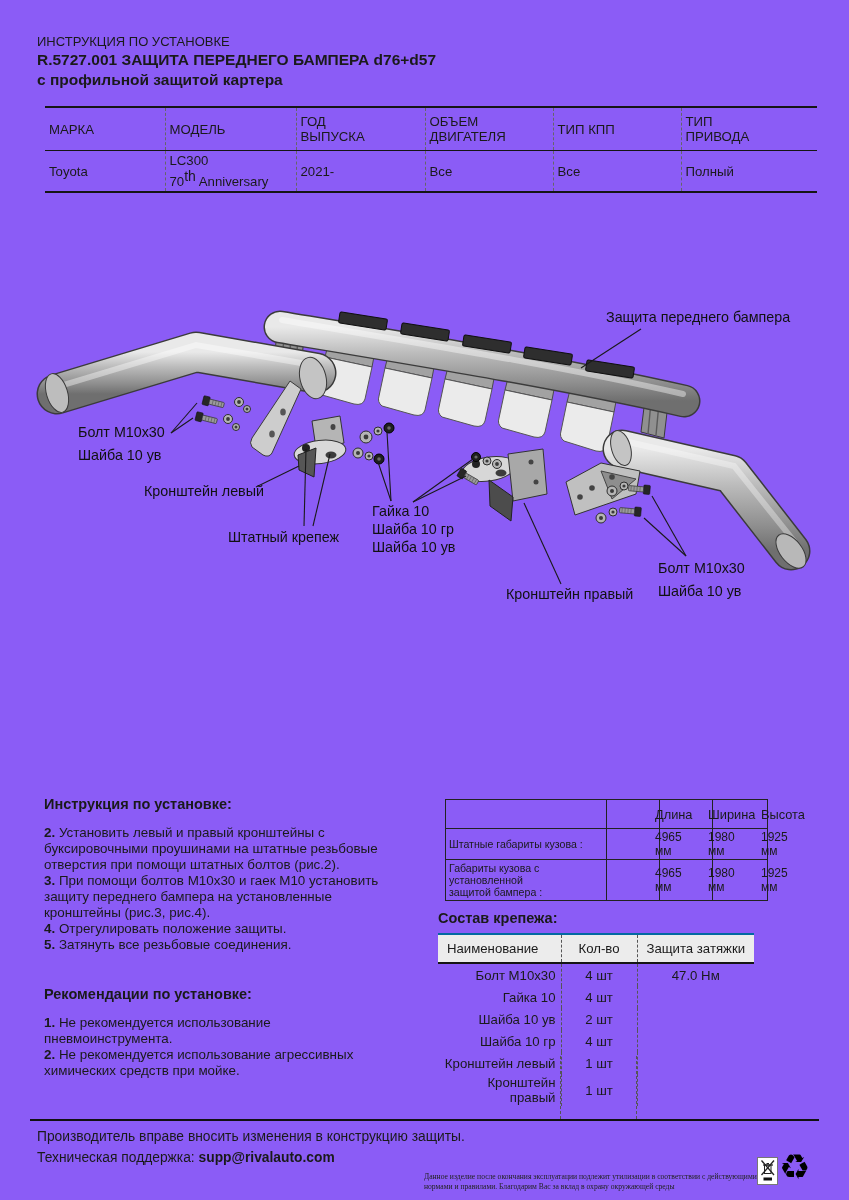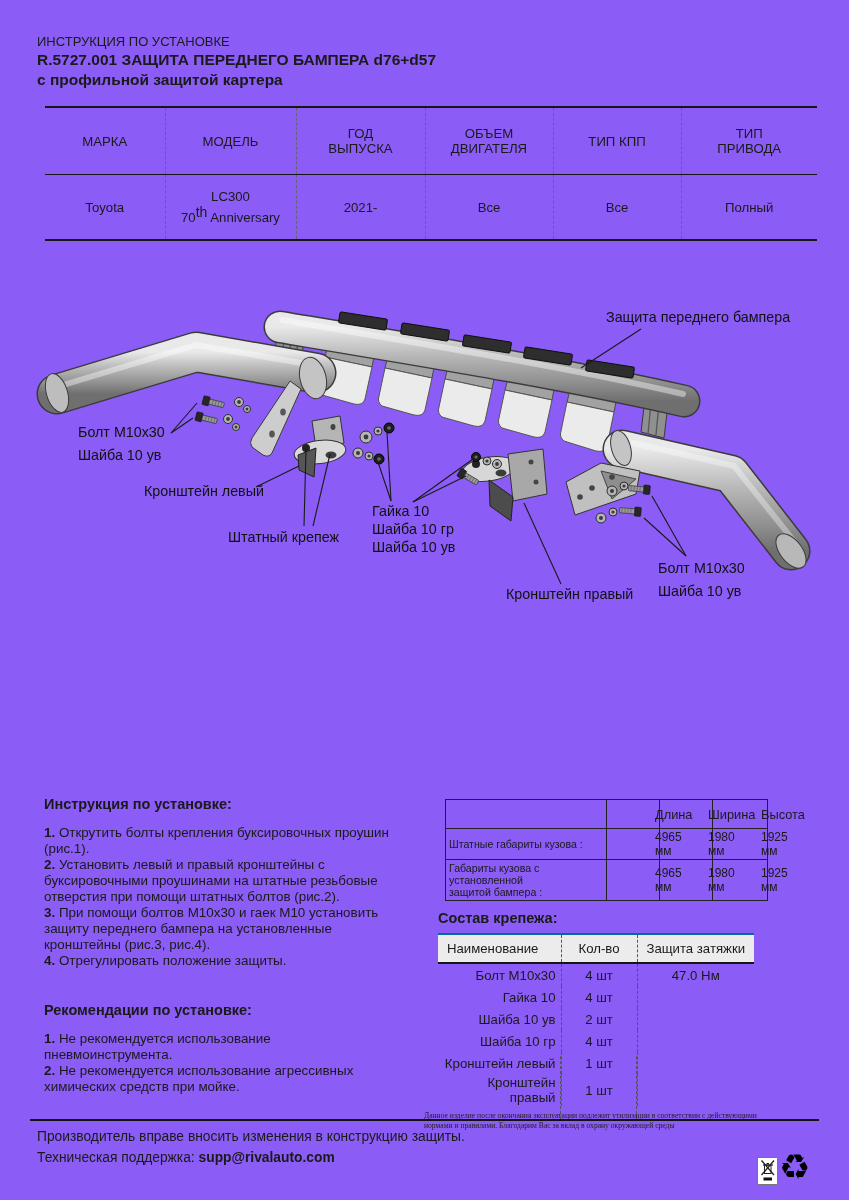--- a/index.html
+++ b/index.html
@@ -6,21 +6,21 @@
   .page{position:relative;width:849px;height:1200px;background:#8b5cf6;overflow:hidden;
         font-family:"Liberation Sans",sans-serif;color:#1a1a1a;}
 
   
   .doc-header{position:absolute;left:37px;top:33px;}
   .doc-header .l1{font-size:13px;line-height:17px;}
   .doc-header .l2,.doc-header .l3{font-size:15.5px;font-weight:bold;line-height:20px;}
 
   
   table.vt{position:absolute;left:45px;top:106px;width:772px;border-collapse:collapse;table-layout:fixed;}
-  table.vt th,table.vt td{font-weight:normal;font-size:13.2px;text-align:center;vertical-align:middle;padding:14px 4px;}
+  table.vt th,table.vt td{font-weight:normal;font-size:13.2px;text-align:left;vertical-align:middle;padding:2px 4px;}
   table.vt thead th{border-top:2.5px solid #151515;border-bottom:1.5px solid #151515;height:38px;white-space:pre-line;}
   table.vt tbody td{border-bottom:2.5px solid #151515;height:34px;}
   table.vt th+th,table.vt td+td{border-left:1px dashed #666;}
   .model-cell sup{font-size:14px;}
 
   
   svg.diagram{position:absolute;left:0;top:290px;}
   svg.diagram text{font-family:"Liberation Sans",sans-serif;font-size:14.3px;fill:#111;}
 
   
@@ -48,21 +48,21 @@
   table.fast th+th,table.fast td+td{border-left:1px dashed #555;}
   table.fast td.name{text-align:right;padding-right:5px;}
   table.fast td.qty{text-align:center;}
   table.fast td.trq{text-align:center;}
   .fast-ext{position:absolute;top:1056px;height:63px;width:0;border-left:1px dashed #555;}
   .fast-ext.e1{left:560px;} .fast-ext.e2{left:636px;}
 
   
   .footer-rule{position:absolute;left:30px;top:1119px;width:789px;border-top:2.5px solid #111;}
   .footer-text{position:absolute;left:37px;top:1126px;font-size:13.8px;line-height:21px;}
-  .fine-print{position:absolute;left:424px;top:1111px;width:334px;
+  .fine-print{position:absolute;left:424px;top:1172px;width:334px;
               font-family:"Liberation Serif",serif;font-size:7.6px;line-height:9.6px;color:#222;}
   .weee{position:absolute;left:757px;top:1157px;width:19px;height:26px;border:1px solid #777;
         display:flex;align-items:center;justify-content:center;background:#fff;}
   .recycle{position:absolute;left:779px;top:1149px;font-size:35px;line-height:35px;color:#000;}
 </style>
 </head>
 <body>
 
 <div class="page">
 
@@ -294,29 +294,28 @@
     <text x="372" y="516">Гайка 10</text>
     <text x="372" y="534">Шайба 10 гр</text>
     <text x="372" y="552">Шайба 10 ув</text>
     <text x="506" y="599">Кронштейн правый</text>
     <text x="658" y="573">Болт М10х30</text>
     <text x="658" y="596">Шайба 10 ув</text>
   </svg>
 
   <div class="col-left">
     <h3>Инструкция по установке:</h3>
-    <p class="step"><b>1.</b><span> Открутить болты крепления буксировочных проушин
-(рис.1).</span></p>
     <p class="step"><b>2.</b><span> Установить левый и правый кронштейны с
 буксировочными проушинами на штатные резьбовые
 отверстия при помощи штатных болтов (рис.2).</span></p>
     <p class="step"><b>3.</b><span> При помощи болтов М10х30 и гаек М10 установить
 защиту переднего бампера на установленные
 кронштейны (рис.3, рис.4).</span></p>
     <p class="step"><b>4.</b><span> Отрегулировать положение защиты.</span></p>
+    <p class="step"><b>5.</b><span> Затянуть все резьбовые соединения.</span></p>
 
     <h3 class="rec">Рекомендации по установке:</h3>
     <p class="step"><b>1.</b><span> Не рекомендуется использование
 пневмоинструмента.</span></p>
     <p class="step"><b>2.</b><span> Не рекомендуется использование агрессивных
 химических средств при мойке.</span></p>
   </div>
 
   <div class="col-right">
     <table class="dim">

